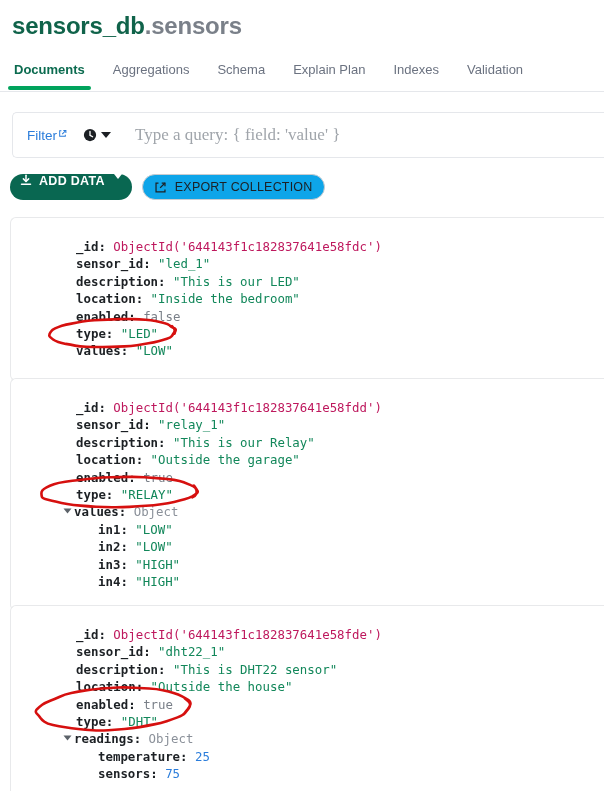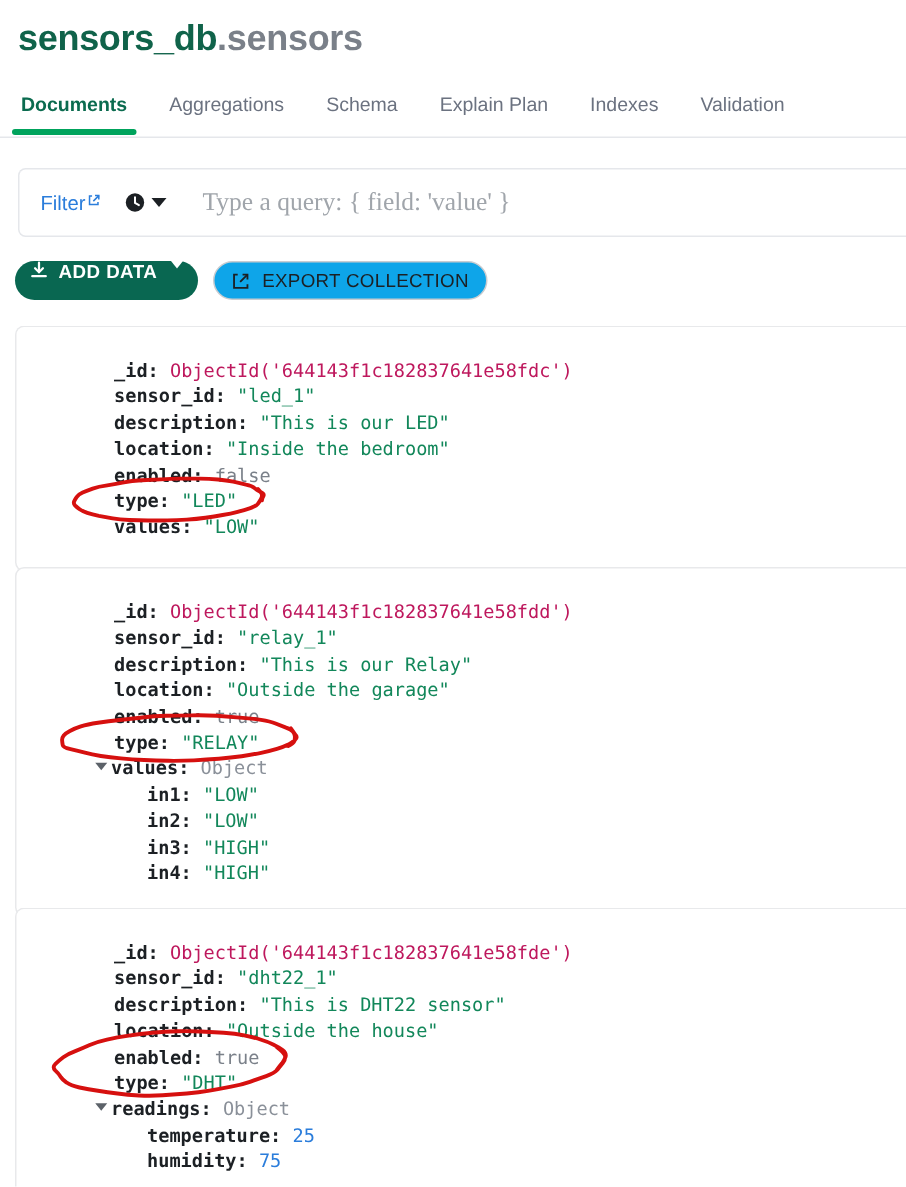--- a/index.html
+++ b/index.html
@@ -303,21 +303,21 @@
       <div class="doc-card" style="top: 605px;">
         <div class="doc-body" style="padding: 20px 0px 20px 65px;">
           <div class="fld"><span class="k">_id</span><span class="k">: </span><span class="v-oid">ObjectId('644143f1c182837641e58fde')</span></div>
           <div class="fld"><span class="k">sensor_id</span><span class="k">: </span><span class="v-str">"dht22_1"</span></div>
           <div class="fld"><span class="k">description</span><span class="k">: </span><span class="v-str">"This is DHT22 sensor"</span></div>
           <div class="fld"><span class="k">location</span><span class="k">: </span><span class="v-str">"Outside the house"</span></div>
           <div class="fld"><span class="k">enabled</span><span class="k">: </span><span class="v-bool">true</span></div>
           <div class="fld"><span class="k">type</span><span class="k">: </span><span class="v-str">"DHT"</span></div>
           <div class="fld tri-row"><span class="tri"></span><span class="k">readings</span><span class="k">: </span><span class="v-obj">Object</span></div>
           <div class="fld nest1"><span class="k">temperature</span><span class="k">: </span><span class="v-num">25</span></div>
-          <div class="fld nest1"><span class="k">humidity</span><span class="k">: </span><span class="v-num">75</span></div>
+          <div class="fld nest1"><span class="k">sensors</span><span class="k">: </span><span class="v-num">75</span></div>
         </div>
       </div>
     </div>
 
   <svg id="anno" viewBox="0 0 604 791">
       <path d="M 172.0 326.1 Q 174.6 328.8 174.7 330.2 Q 174.7 331.6 173.8 333.0 Q 173.0 334.4 171.9 335.9 Q 170.8 337.4 166.9 338.7 Q 162.9 340.0 158.4 341.2 Q 154.0 342.4 148.4 343.3 Q 142.8 344.3 137.0 345.2 Q 131.1 346.1 124.5 346.4 Q 117.9 346.7 111.4 346.9 Q 104.9 347.1 98.7 347.0 Q 92.4 346.8 86.1 346.7 Q 79.7 346.5 75.1 345.6 Q 70.5 344.7 65.9 343.9 Q 61.4 343.0 58.2 341.9 Q 54.9 340.8 53.1 339.5 Q 51.3 338.2 50.0 336.9 Q 48.8 335.6 49.5 334.1 Q 50.2 332.7 51.2 331.3 Q 52.2 329.8 55.1 328.4 Q 57.9 327.1 61.8 325.7 Q 65.6 324.4 71.5 323.6 Q 77.5 322.7 82.6 321.6 Q 87.7 320.5 94.4 320.2 Q 101.1 319.9 107.4 319.6 Q 113.7 319.2 120.2 319.1 Q 126.6 319.0 133.0 319.1 Q 139.5 319.2 145.3 319.7 Q 151.1 320.2 155.5 321.1 Q 159.9 322.1 164.0 323.1 Q 168.2 324.0 169.7 325.4 Q 171.2 326.7 173.8 328.0 Q 176.4 329.2 175.6 330.7 Q 174.8 332.1 174.6 333.6" fill="none" stroke="#d6100f" stroke-width="2.6" stroke-linecap="round" stroke-linejoin="round"></path>
       <path d="M 193.9 485.6 Q 196.0 488.6 197.2 490.2 Q 198.4 491.7 196.7 493.3 Q 195.0 494.8 192.2 496.4 Q 189.3 497.9 184.6 499.3 Q 180.0 500.7 174.1 501.9 Q 168.2 503.1 161.1 504.2 Q 154.1 505.2 145.9 505.8 Q 137.7 506.4 129.3 506.9 Q 120.8 507.3 112.4 507.2 Q 103.9 507.1 96.0 506.7 Q 88.0 506.3 80.6 505.6 Q 73.2 505.0 67.2 504.0 Q 61.2 503.0 56.6 501.8 Q 52.0 500.6 47.0 499.4 Q 42.0 498.2 41.8 496.6 Q 41.5 495.0 41.4 493.4 Q 41.3 491.9 42.5 490.3 Q 43.7 488.8 46.6 487.3 Q 49.6 485.7 53.9 484.3 Q 58.2 482.8 65.3 481.8 Q 72.3 480.8 79.9 480.0 Q 87.4 479.2 94.9 478.3 Q 102.3 477.3 110.8 477.2 Q 119.4 477.1 128.0 476.9 Q 136.6 476.7 144.3 477.2 Q 152.1 477.8 159.9 478.4 Q 167.7 478.9 174.0 479.9 Q 180.2 480.9 183.7 482.3 Q 187.2 483.7 190.7 485.1 Q 194.2 486.4 195.4 487.9 Q 196.5 489.4 196.6 491.0 Q 196.7 492.5 196.2 494.1 Q 195.7 495.7 192.2 497.3" fill="none" stroke="#d6100f" stroke-width="2.6" stroke-linecap="round" stroke-linejoin="round"></path>
       <path d="M 184.6 698.1 Q 189.8 702.0 190.1 704.2 Q 190.3 706.4 188.5 708.7 Q 186.7 710.9 184.9 713.2 Q 183.0 715.4 177.5 717.4 Q 171.9 719.3 166.6 721.2 Q 161.2 723.1 154.1 724.4 Q 146.9 725.8 139.7 727.1 Q 132.5 728.3 124.5 729.0 Q 116.6 729.6 108.4 730.2 Q 100.3 730.7 92.7 730.3 Q 85.0 729.9 78.3 729.0 Q 71.7 728.2 65.3 727.2 Q 58.9 726.2 53.0 725.0 Q 47.1 723.7 44.4 721.7 Q 41.7 719.8 40.3 717.7 Q 39.0 715.6 36.8 713.6 Q 34.7 711.5 37.0 709.2 Q 39.3 707.0 42.2 704.8 Q 45.1 702.6 50.2 700.7 Q 55.2 698.8 59.8 696.7 Q 64.5 694.6 71.3 693.1 Q 78.1 691.5 85.8 690.4 Q 93.6 689.3 101.7 688.5 Q 109.8 687.8 117.9 687.5 Q 126.1 687.2 133.8 687.7 Q 141.4 688.1 149.1 688.5 Q 156.8 688.9 162.8 690.2 Q 168.8 691.4 173.6 693.0 Q 178.4 694.5 182.1 696.3 Q 185.8 698.1 188.4 700.1 Q 191.0 702.1 190.4 704.4 Q 189.7 706.7 188.0 708.9 Q 186.2 711.1 184.4 713.4" fill="none" stroke="#d6100f" stroke-width="2.6" stroke-linecap="round" stroke-linejoin="round"></path>
     </svg>
 

